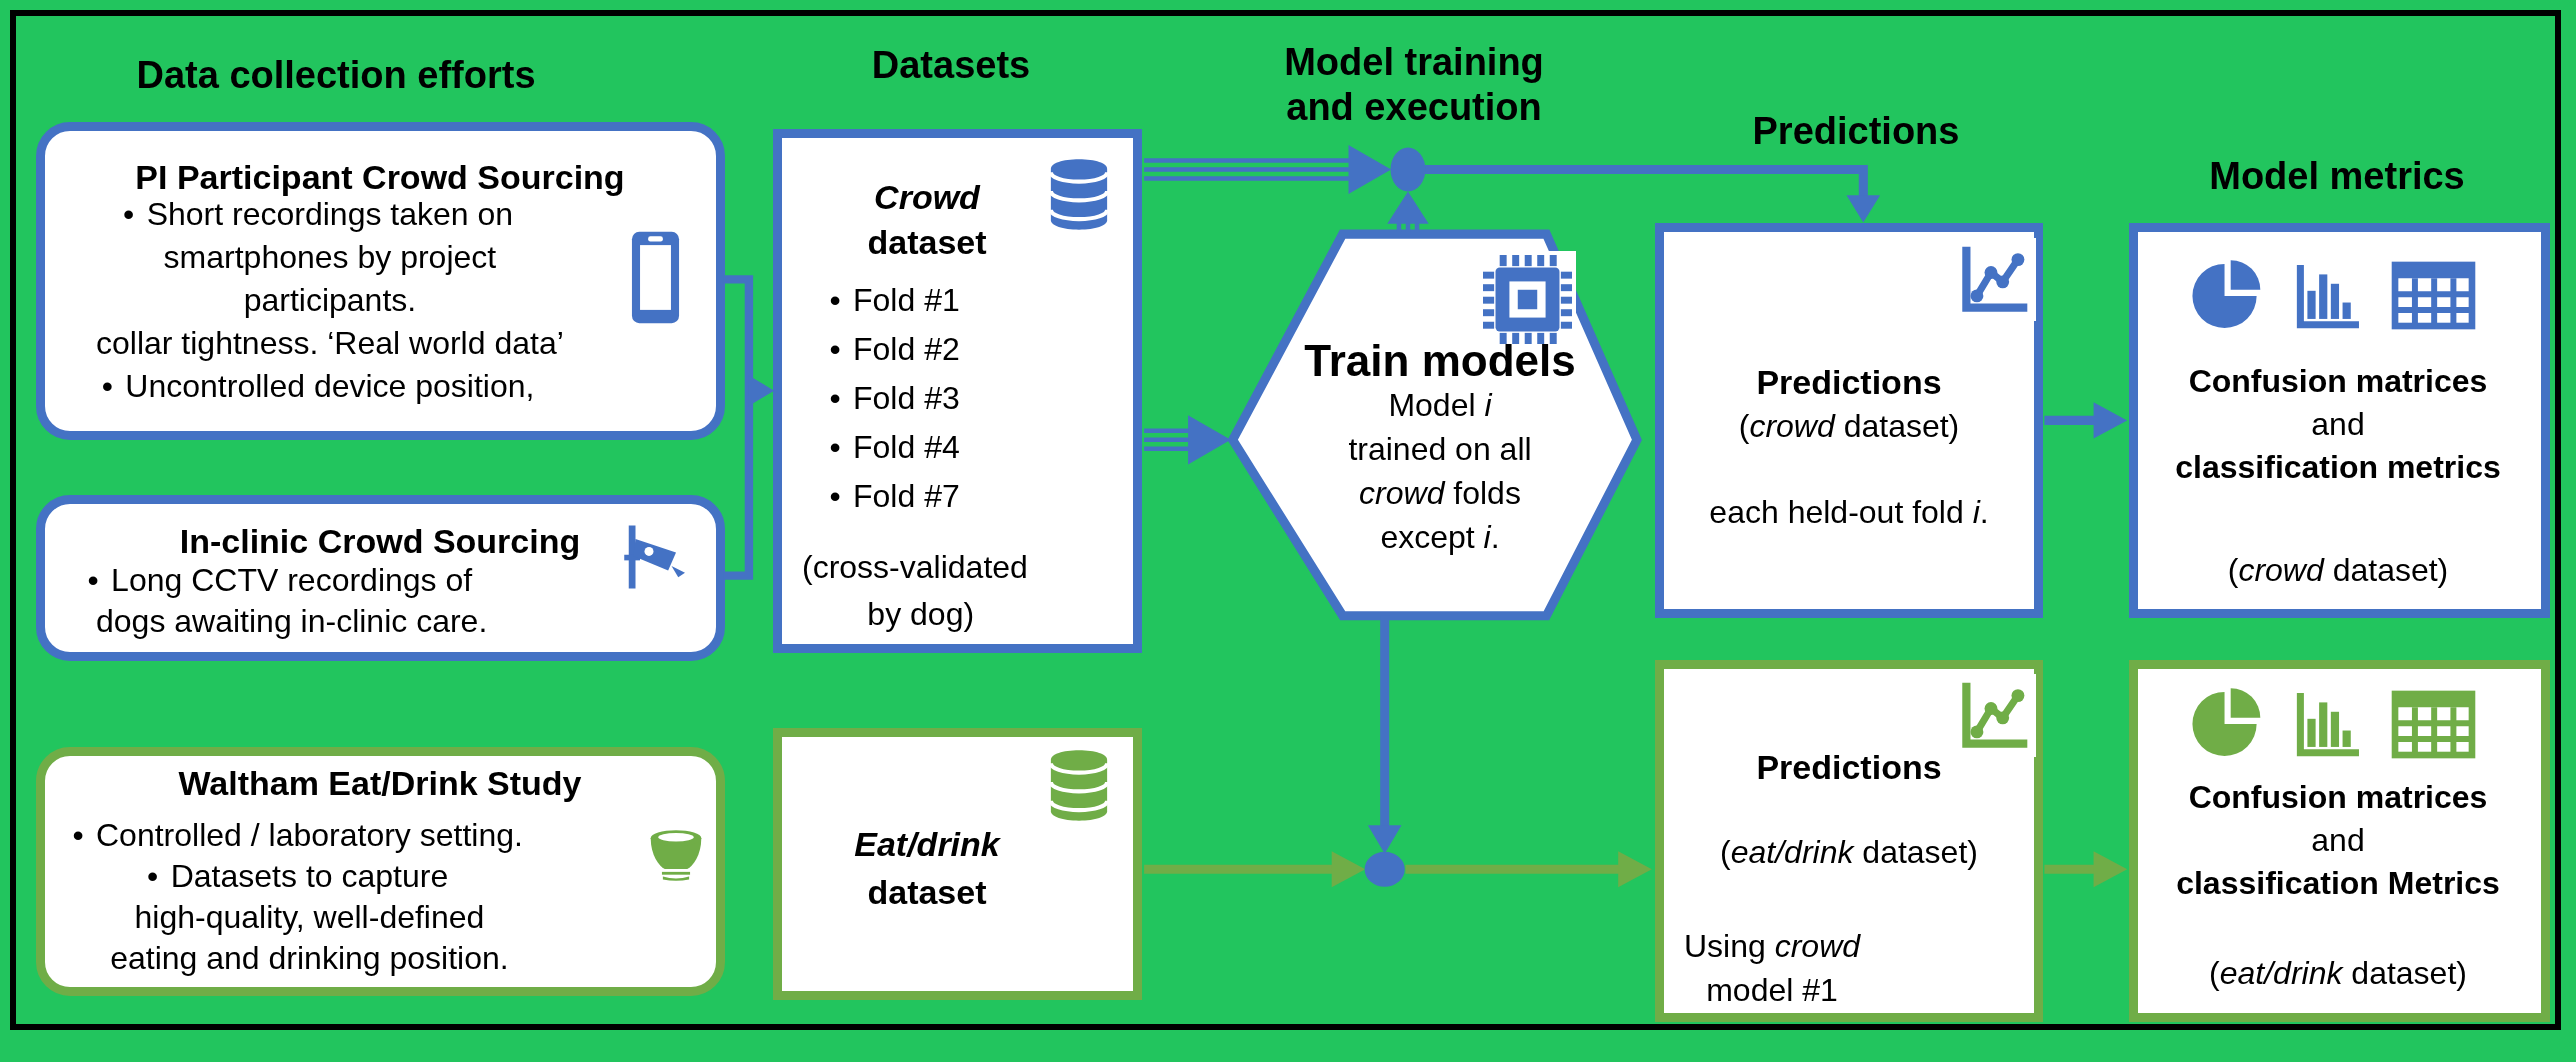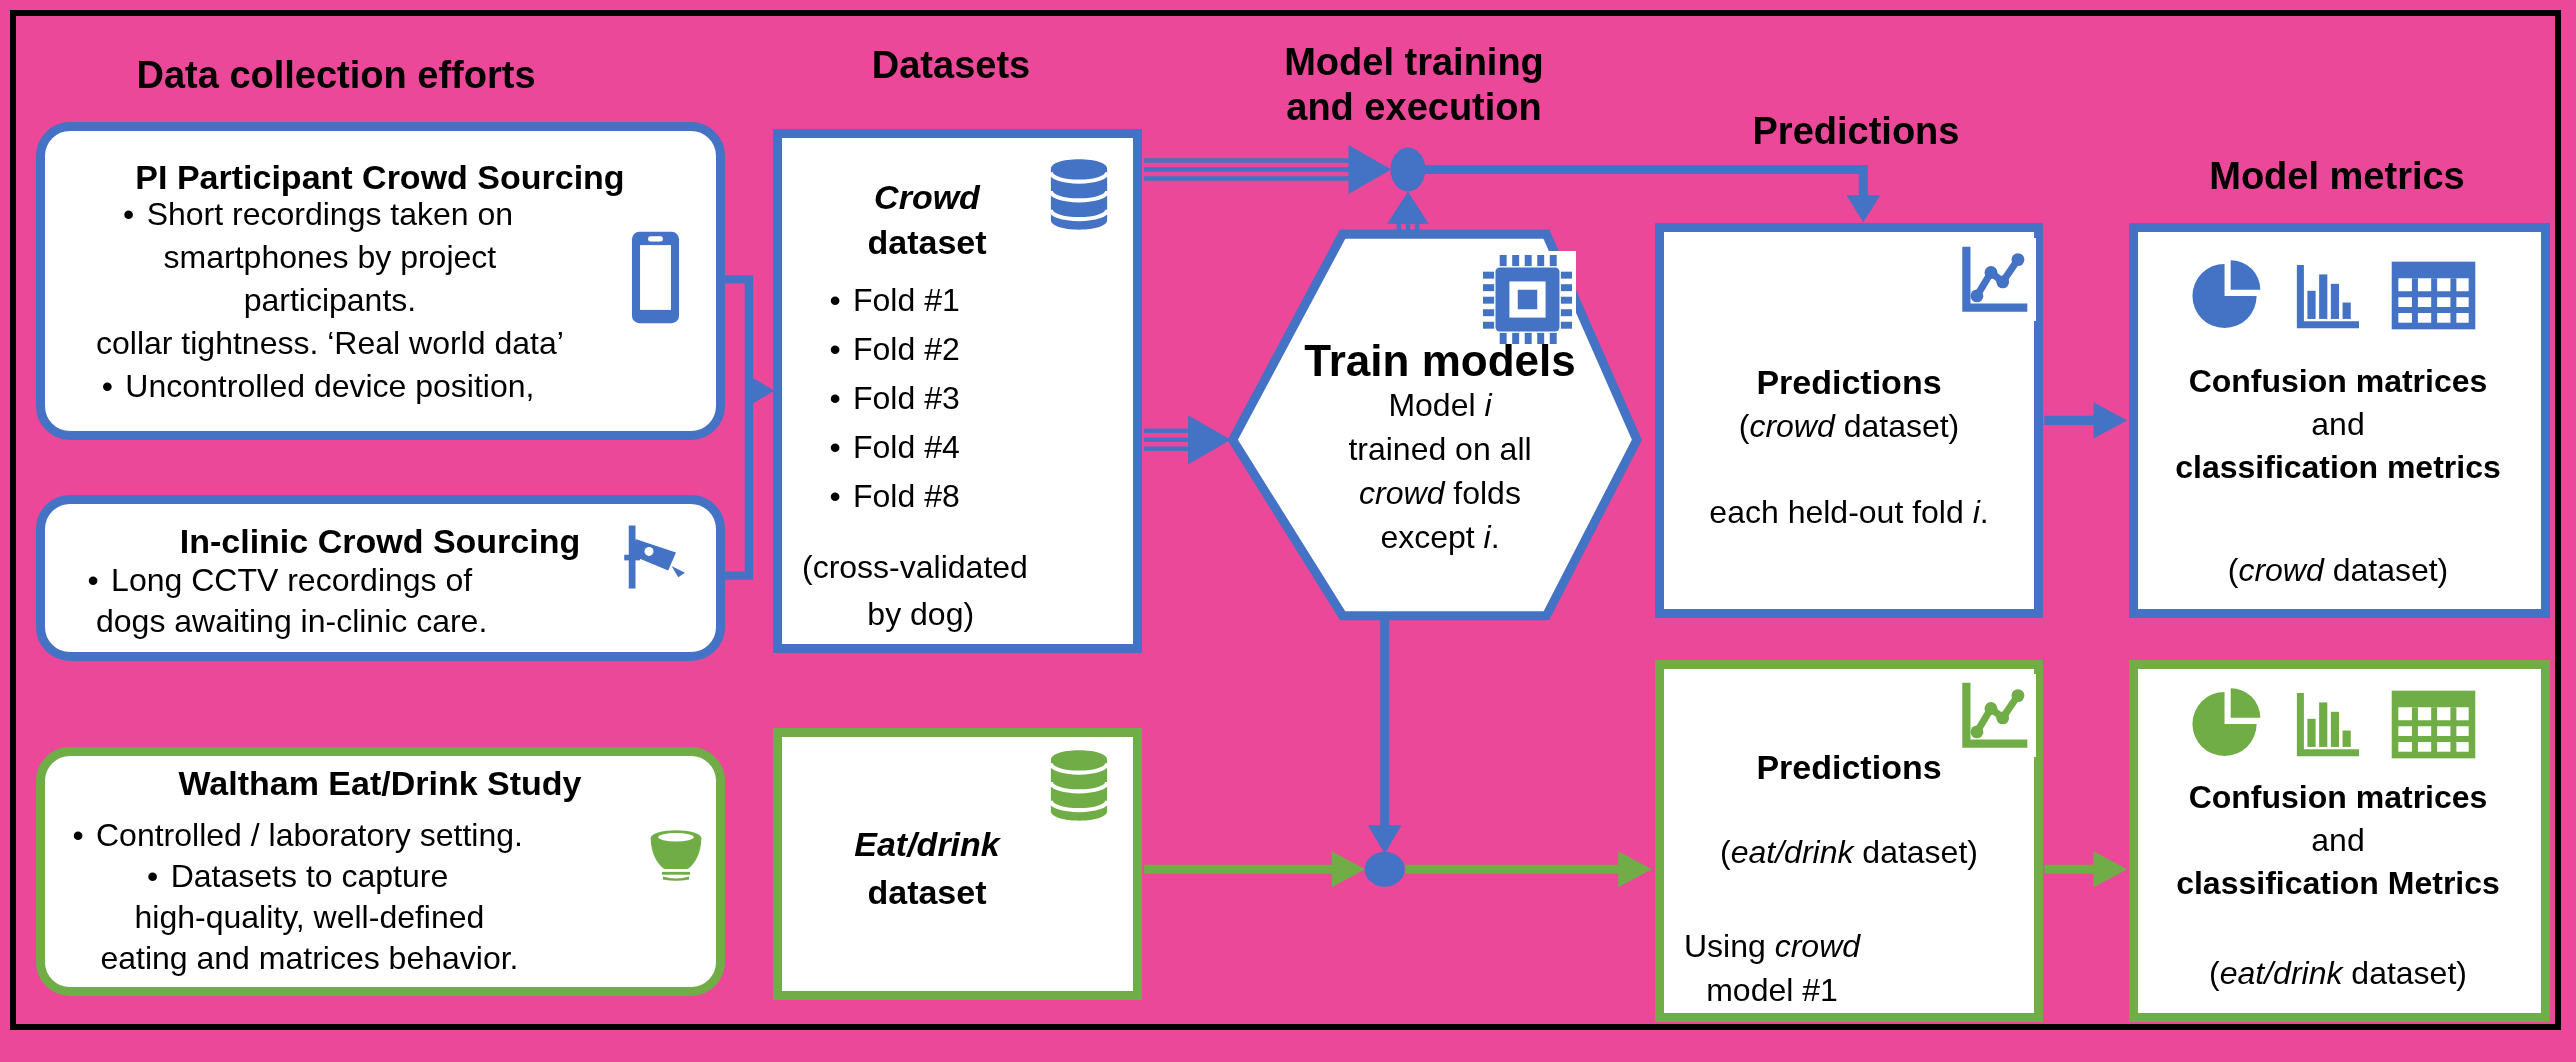--- a/index.html
+++ b/index.html
@@ -1,17 +1,17 @@
 <!DOCTYPE html>
 <html style="--blue: #4472C4; --green: #70AD47; --ink: #000000;font-size:10.4px"><head>
 <meta charset="utf-8">
 <style>
   :root{ --blue:#4472C4; --green:#70AD47; --ink:#000000; }
   html,body{margin:0;padding:0;background:#fff;}
-  #canvas{position:relative;width:2576px;height:1062px;background:#ec4899;overflow:hidden;
+  #canvas{position:relative;width:2576px;height:1062px;background:#22c55e;overflow:hidden;
           font-family:"Liberation Sans", sans-serif;color:var(--ink);}
   .abs{position:absolute;}
   .box{position:absolute;background:#fff;border:9px solid var(--blue);box-sizing:border-box;}
   .rounded{border-radius:34px;}
   .green-b{border-color:var(--green);}
   .hdr{position:absolute;font-weight:bold;font-size:38px;line-height:45px;text-align:center;
        transform:translateX(-50%);white-space:nowrap;}
   .tc{position:absolute;text-align:center;transform:translateX(-50%);white-space:nowrap;}
   .tl{position:absolute;text-align:center;white-space:nowrap;}
   .f50{font-size:32px;line-height:43px;}
@@ -141,21 +141,21 @@
       <circle cx="24" cy="27" r="4" fill="#fff"></circle>
       <polygon points="44,40 56,46 50,50" fill="currentColor"></polygon>
     </svg>
   </div>
 
   <div class="tc f52 b" style="left:380px;top:761px;text-align:right;"><span>Waltham Eat/Drink Study</span></div>
   <div class="tl f50 lh63" style="left:60px;top:815px;">
     <div class="ln"><span class="dot">•</span><span>Controlled / laboratory setting.</span></div>
     <div class="ln"><span class="dot">•</span><span>Datasets to capture</span></div>
     <div class="ln ind"><span>high-quality, well-defined</span></div>
-    <div class="ln ind"><span>eating and  matrices behavior.</span></div>
+    <div class="ln ind"><span>eating and  drinking position.</span></div>
   </div>
   <div class="icon green-i" style="left:646px;top:820px;width:60px;height:70px;">
     <svg viewBox="0 0 64 56">
       <path d="M5 10 C5 28 14 40 20 43 L44 43 C50 40 59 28 59 10 Z" fill="currentColor"></path>
       <ellipse cx="32" cy="10" rx="27" ry="8.5" fill="currentColor"></ellipse>
       <ellipse cx="32" cy="9" rx="19" ry="4.5" fill="#fff"></ellipse>
       <rect x="17" y="46" width="30" height="3" fill="currentColor"></rect>
       <path d="M18 51 Q32 55 46 51 L46 54 Q32 57 18 54 Z" fill="currentColor"></path>
     </svg>
   </div>
@@ -170,21 +170,21 @@
       <path d="M4 13 C4 17.5 14 21 28 21 C42 21 52 17.5 52 13" stroke="#fff" stroke-width="3.5" fill="none"></path>
       <path d="M4 29 C4 33.5 14 37 28 37 C42 37 52 33.5 52 29" stroke="#fff" stroke-width="3.5" fill="none"></path>
       <path d="M4 45 C4 49.5 14 53 28 53 C42 53 52 49.5 52 45" stroke="#fff" stroke-width="3.5" fill="none"></path>
     </svg>
   </div>
   <div class="tl f50 lh76" style="left:817px;top:276px;">
     <div class="ln"><span class="dot">•</span><span>Fold #1</span></div>
     <div class="ln"><span class="dot">•</span><span>Fold #2</span></div>
     <div class="ln"><span class="dot">•</span><span>Fold #3</span></div>
     <div class="ln"><span class="dot">•</span><span>Fold #4</span></div>
-    <div class="ln"><span class="dot">•</span><span>Fold #8</span></div>
+    <div class="ln"><span class="dot">•</span><span>Fold #7</span></div>
   </div>
   <div class="tl f50 lh72" style="left:802px;top:544px;">
     <div>(cross-validated</div>
     <div style="padding-left:11.6px;">by dog)</div>
   </div>
 
   <div class="tc f52" style="left:927px;top:820px;line-height:48px;">
     <div class="b it">Eat/drink</div>
     <div class="b">dataset</div>
   </div>

